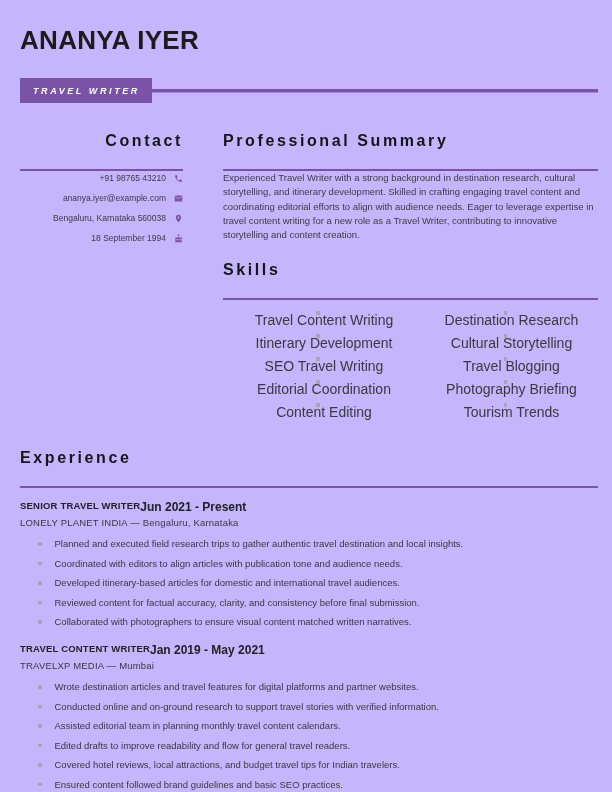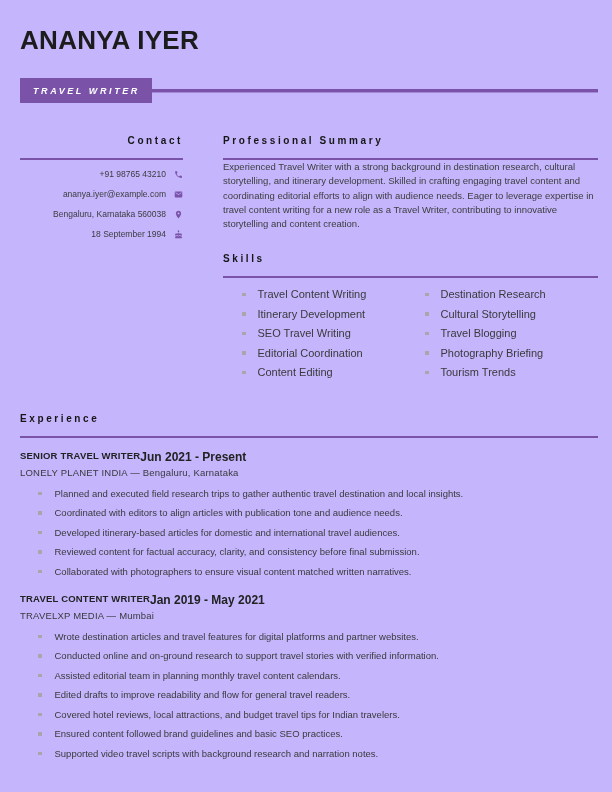--- a/index.html
+++ b/index.html
@@ -19,46 +19,46 @@
   .badge {
     background:var(--accent); color:#fff; font-size:9px; font-weight:bold;
     letter-spacing:2.6px; padding:8px 12px 7px 13px; white-space:nowrap;font-style:italic;
   }
   .badge-line { flex:1; height:3px; background:var(--accent); box-shadow:0 1px 0 rgba(122,82,168,.45); }
   
   .columns { display:flex; margin:30px 14px 0 20px; align-items:flex-start; }
   .col-left { width:163px; flex:none; }
   .col-right { flex:1; margin-left:40px; min-width:0; }
   .sec-head {
-    font-size:10px; line-height:15px; font-weight:bold; color:#161616;
-    letter-spacing:2.6px; padding-bottom:10px;
+    font-size:16px; line-height:15px; font-weight:bold; color:#161616;
+    letter-spacing:2.6px; padding-bottom:21px;
     border-bottom:2px solid var(--accent);
   }
   .sec-head.right-align { text-align:right; }
   
-  .contact-list { margin-top:9px; }
+  .contact-list { margin-top:2px; }
   .c-row {
     display:flex; justify-content:flex-end; align-items:center;
     margin-bottom:9px; font-size:8.5px; color:#3c3c3c; line-height:11px;
   }
   .c-ico { margin-left:8px; width:9px; height:9px; flex:none; display:flex; }
   .c-ico svg { width:9px; height:9px; }
   
   .summary-text {
     font-size:9.5px; line-height:14.3px; color:#3d3d3d;
   }
   
   .skills-block { margin-top:20px; }
   .skills-grid {
     margin-top:11px; display:grid; grid-template-columns:183px 1fr;
     column-gap:0; row-gap:0; list-style:none;
   }
   .skill {
     display:flex; align-items:center; padding-left:19px; margin-bottom:9.5px;
-    font-size:11px; color:#3a3a3a; line-height:10px;
+    font-size:14px; color:#3a3a3a; line-height:10px;flex-direction:column;
   }
   .sq { width:3.5px; height:3.5px; background:#a9a6ab; flex:none; margin-right:12px; }
   
   .experience { margin:24px 14px 0 20px; }
   .job-header { display:flex; justify-content:flex-start; margin-top:12px; }
   .job-header.second { margin-top:14px; }
   .job-title { font-size:9.5px; font-weight:bold; color:#222; letter-spacing:.2px; }
   .job-dates { font-size:12px; font-weight:bold; color:#222; }
   .job-sub { margin-top:3px; font-size:9.5px; color:#3a3a3a; letter-spacing:.2px; }
   .job-bullets { list-style:none; margin-top:9px; padding-left:18px; }

